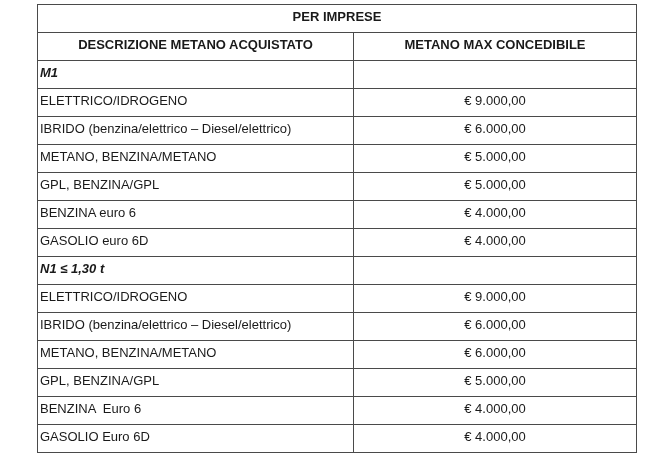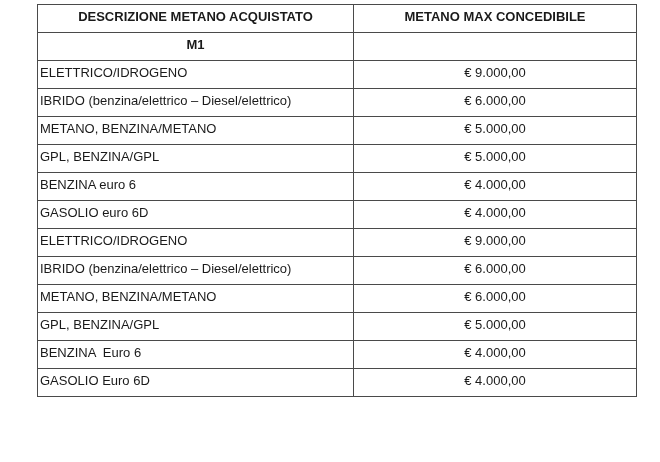--- a/index.html
+++ b/index.html
@@ -34,22 +34,22 @@
   .col-amt  { width: 283px; }
   td.title-cell {
     text-align: center;
     font-weight: bold;
   }
   th.col-header {
     text-align: center;
     font-weight: bold;
   }
   td.section-cell {
-    text-align: center;
     font-weight: bold;
+    font-style: italic;
   }
   td.desc-cell {
     text-align: left;
     padding-left: 6px;
     white-space: pre-wrap;
   }
   td.amt-cell {
     text-align: center;
   }
 </style>
@@ -57,20 +57,23 @@
 <body>
 
 <div class="page">
   <table class="incentives">
     <colgroup>
       <col class="col-desc">
       <col class="col-amt">
     </colgroup>
 
     <tbody>
+        <tr>
+      <td class="title-cell" colspan="2">PER IMPRESE</td>
+    </tr>
 
     <tr>
       <th class="col-header">DESCRIZIONE METANO ACQUISTATO</th>
       <th class="col-header">METANO MAX CONCEDIBILE</th>
     </tr>
 
     <tr>
       <td class="section-cell">M1</td>
       <td></td>
     </tr>
@@ -93,20 +96,24 @@
     </tr>
     <tr>
       <td class="desc-cell">BENZINA euro 6</td>
       <td class="amt-cell">€ 4.000,00</td>
     </tr>
     <tr>
       <td class="desc-cell">GASOLIO euro 6D</td>
       <td class="amt-cell">€ 4.000,00</td>
     </tr>
 
+    <tr>
+      <td class="section-cell">N1 ≤ 1,30 t</td>
+      <td></td>
+    </tr>
 
     <tr>
       <td class="desc-cell">ELETTRICO/IDROGENO</td>
       <td class="amt-cell">€ 9.000,00</td>
     </tr>
     <tr>
       <td class="desc-cell">IBRIDO (benzina/elettrico – Diesel/elettrico)</td>
       <td class="amt-cell">€ 6.000,00</td>
     </tr>
     <tr>

